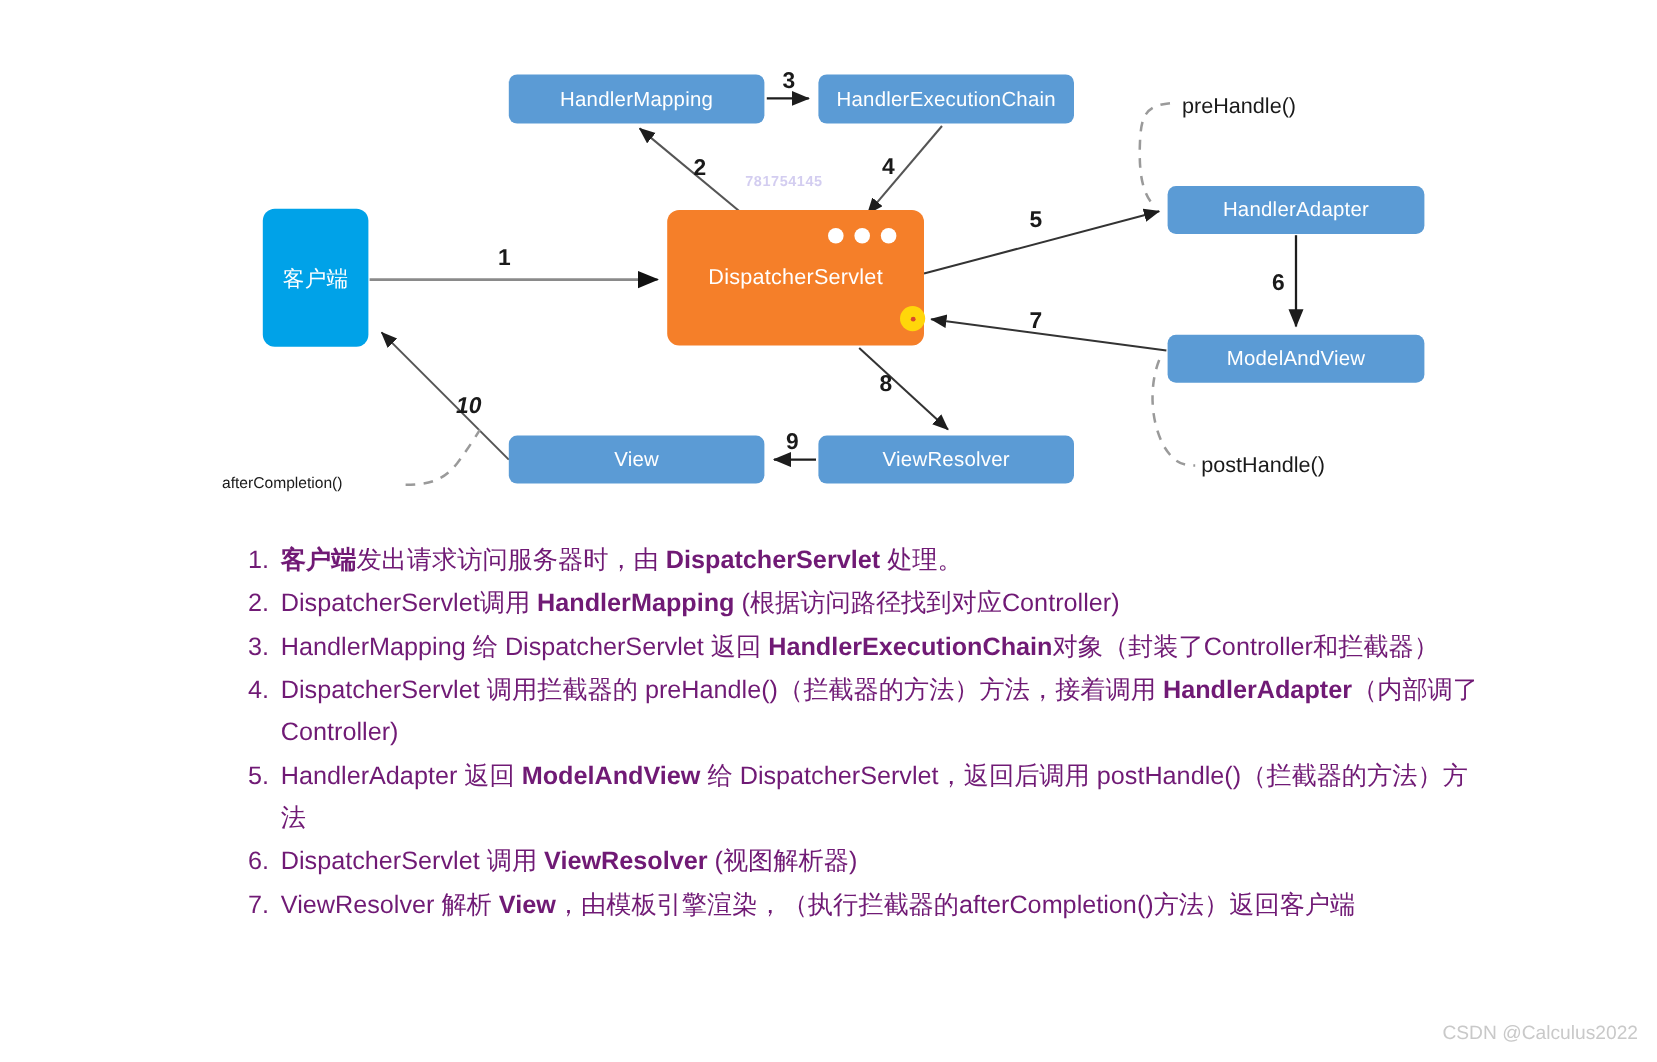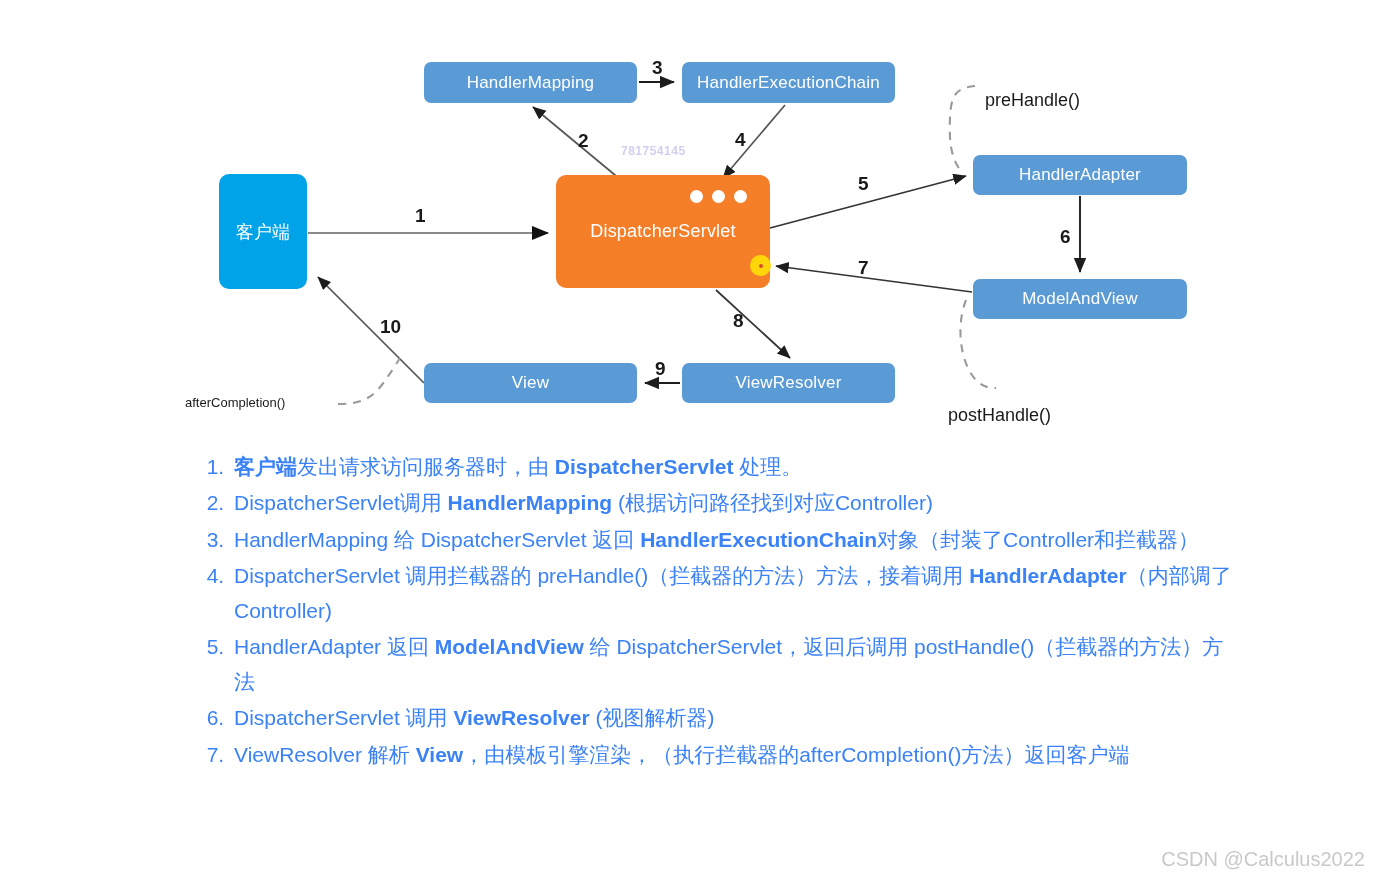--- a/index.html
+++ b/index.html
@@ -34,25 +34,25 @@
   .ydot{position:absolute;left:750px;top:255px;width:21px;height:21px;border-radius:50%;
         background:#ffd60a;display:flex;align-items:center;justify-content:center;}
   .ydot i{display:block;width:4px;height:4px;border-radius:50%;background:#d94a2b;}
 
   .edge-label{position:absolute;font-weight:bold;font-size:19px;color:#1a1a1a;}
   .side-label{position:absolute;font-size:18px;color:#1a1a1a;white-space:nowrap;}
 
   .wmark{position:absolute;left:621px;top:144px;font-size:12px;color:#b9b0e8;
          opacity:.62;letter-spacing:.5px;font-weight:bold;}
 
-  .csdn{position:absolute;right:16px;bottom:14px;font-size:20px;color:#c9c9c9;white-space:nowrap;}
+  .csdn{position:absolute;right:16px;bottom:14px;font-size:16px;color:#c9c9c9;white-space:nowrap;}
 
   ol.steps{
     position:absolute;left:198px;top:450px;width:1010px;margin:0;padding:0 0 0 32px;
-    font-size:21px;line-height:1.64;color:#3b82f6;
+    font-size:21px;line-height:1.64;color:#701a75;
   }
   ol.steps li{margin:0 0 2px 0;padding-left:4px;}
   ol.steps b{font-weight:bold;}
 </style>
 </head>
 <body>
 
 <svg id="canvas" viewBox="0 0 1381 885" xmlns="http://www.w3.org/2000/svg">
   <defs>
     <marker id="arrowhead" markerWidth="9" markerHeight="9" refX="7.5" refY="3.3" orient="auto" markerUnits="strokeWidth">
@@ -132,24 +132,24 @@
 
 <div class="edge-label" style="left:415px;top:205px;">1</div>
 <div class="edge-label" style="left:578px;top:130px;">2</div>
 <div class="edge-label" style="left:652px;top:57px;">3</div>
 <div class="edge-label" style="left:735px;top:129px;">4</div>
 <div class="edge-label" style="left:858px;top:173px;">5</div>
 <div class="edge-label" style="left:1060px;top:226px;">6</div>
 <div class="edge-label" style="left:858px;top:257px;">7</div>
 <div class="edge-label" style="left:733px;top:310px;">8</div>
 <div class="edge-label" style="left:655px;top:358px;">9</div>
-<div class="edge-label" style="left:380px;top:316px;">10</div>
+<div class="edge-label" style="left:380px;top:328px;font-style:italic;">10</div>
 
-<div class="side-label" style="left:985px;top:90px;">preHandle()</div>
-<div class="side-label" style="left:948px;top:377px;margin-top:28px;">postHandle()</div>
+<div class="side-label" style="left:985px;top:78px;">preHandle()</div>
+<div class="side-label" style="left:1001px;top:377px;">postHandle()</div>
 <div class="side-label" style="left:185px;top:395px;font-size:13px;">afterCompletion()</div>
 
 <div class="wmark">781754145</div>
 
 <ol class="steps">
     <li><b>客户端</b>发出请求访问服务器时，由 <b>DispatcherServlet</b> 处理。</li>
     <li>DispatcherServlet调用 <b>HandlerMapping</b> (根据访问路径找到对应Controller)</li>
     <li>HandlerMapping 给 DispatcherServlet 返回 <b>HandlerExecutionChain</b>对象（封装了Controller和拦截器）</li>
     <li>DispatcherServlet 调用拦截器的 preHandle()（拦截器的方法）方法，接着调用 <b>HandlerAdapter</b>（内部调了Controller)</li>
     <li>HandlerAdapter 返回 <b>ModelAndView</b> 给 DispatcherServlet，返回后调用 postHandle()（拦截器的方法）方法</li>

